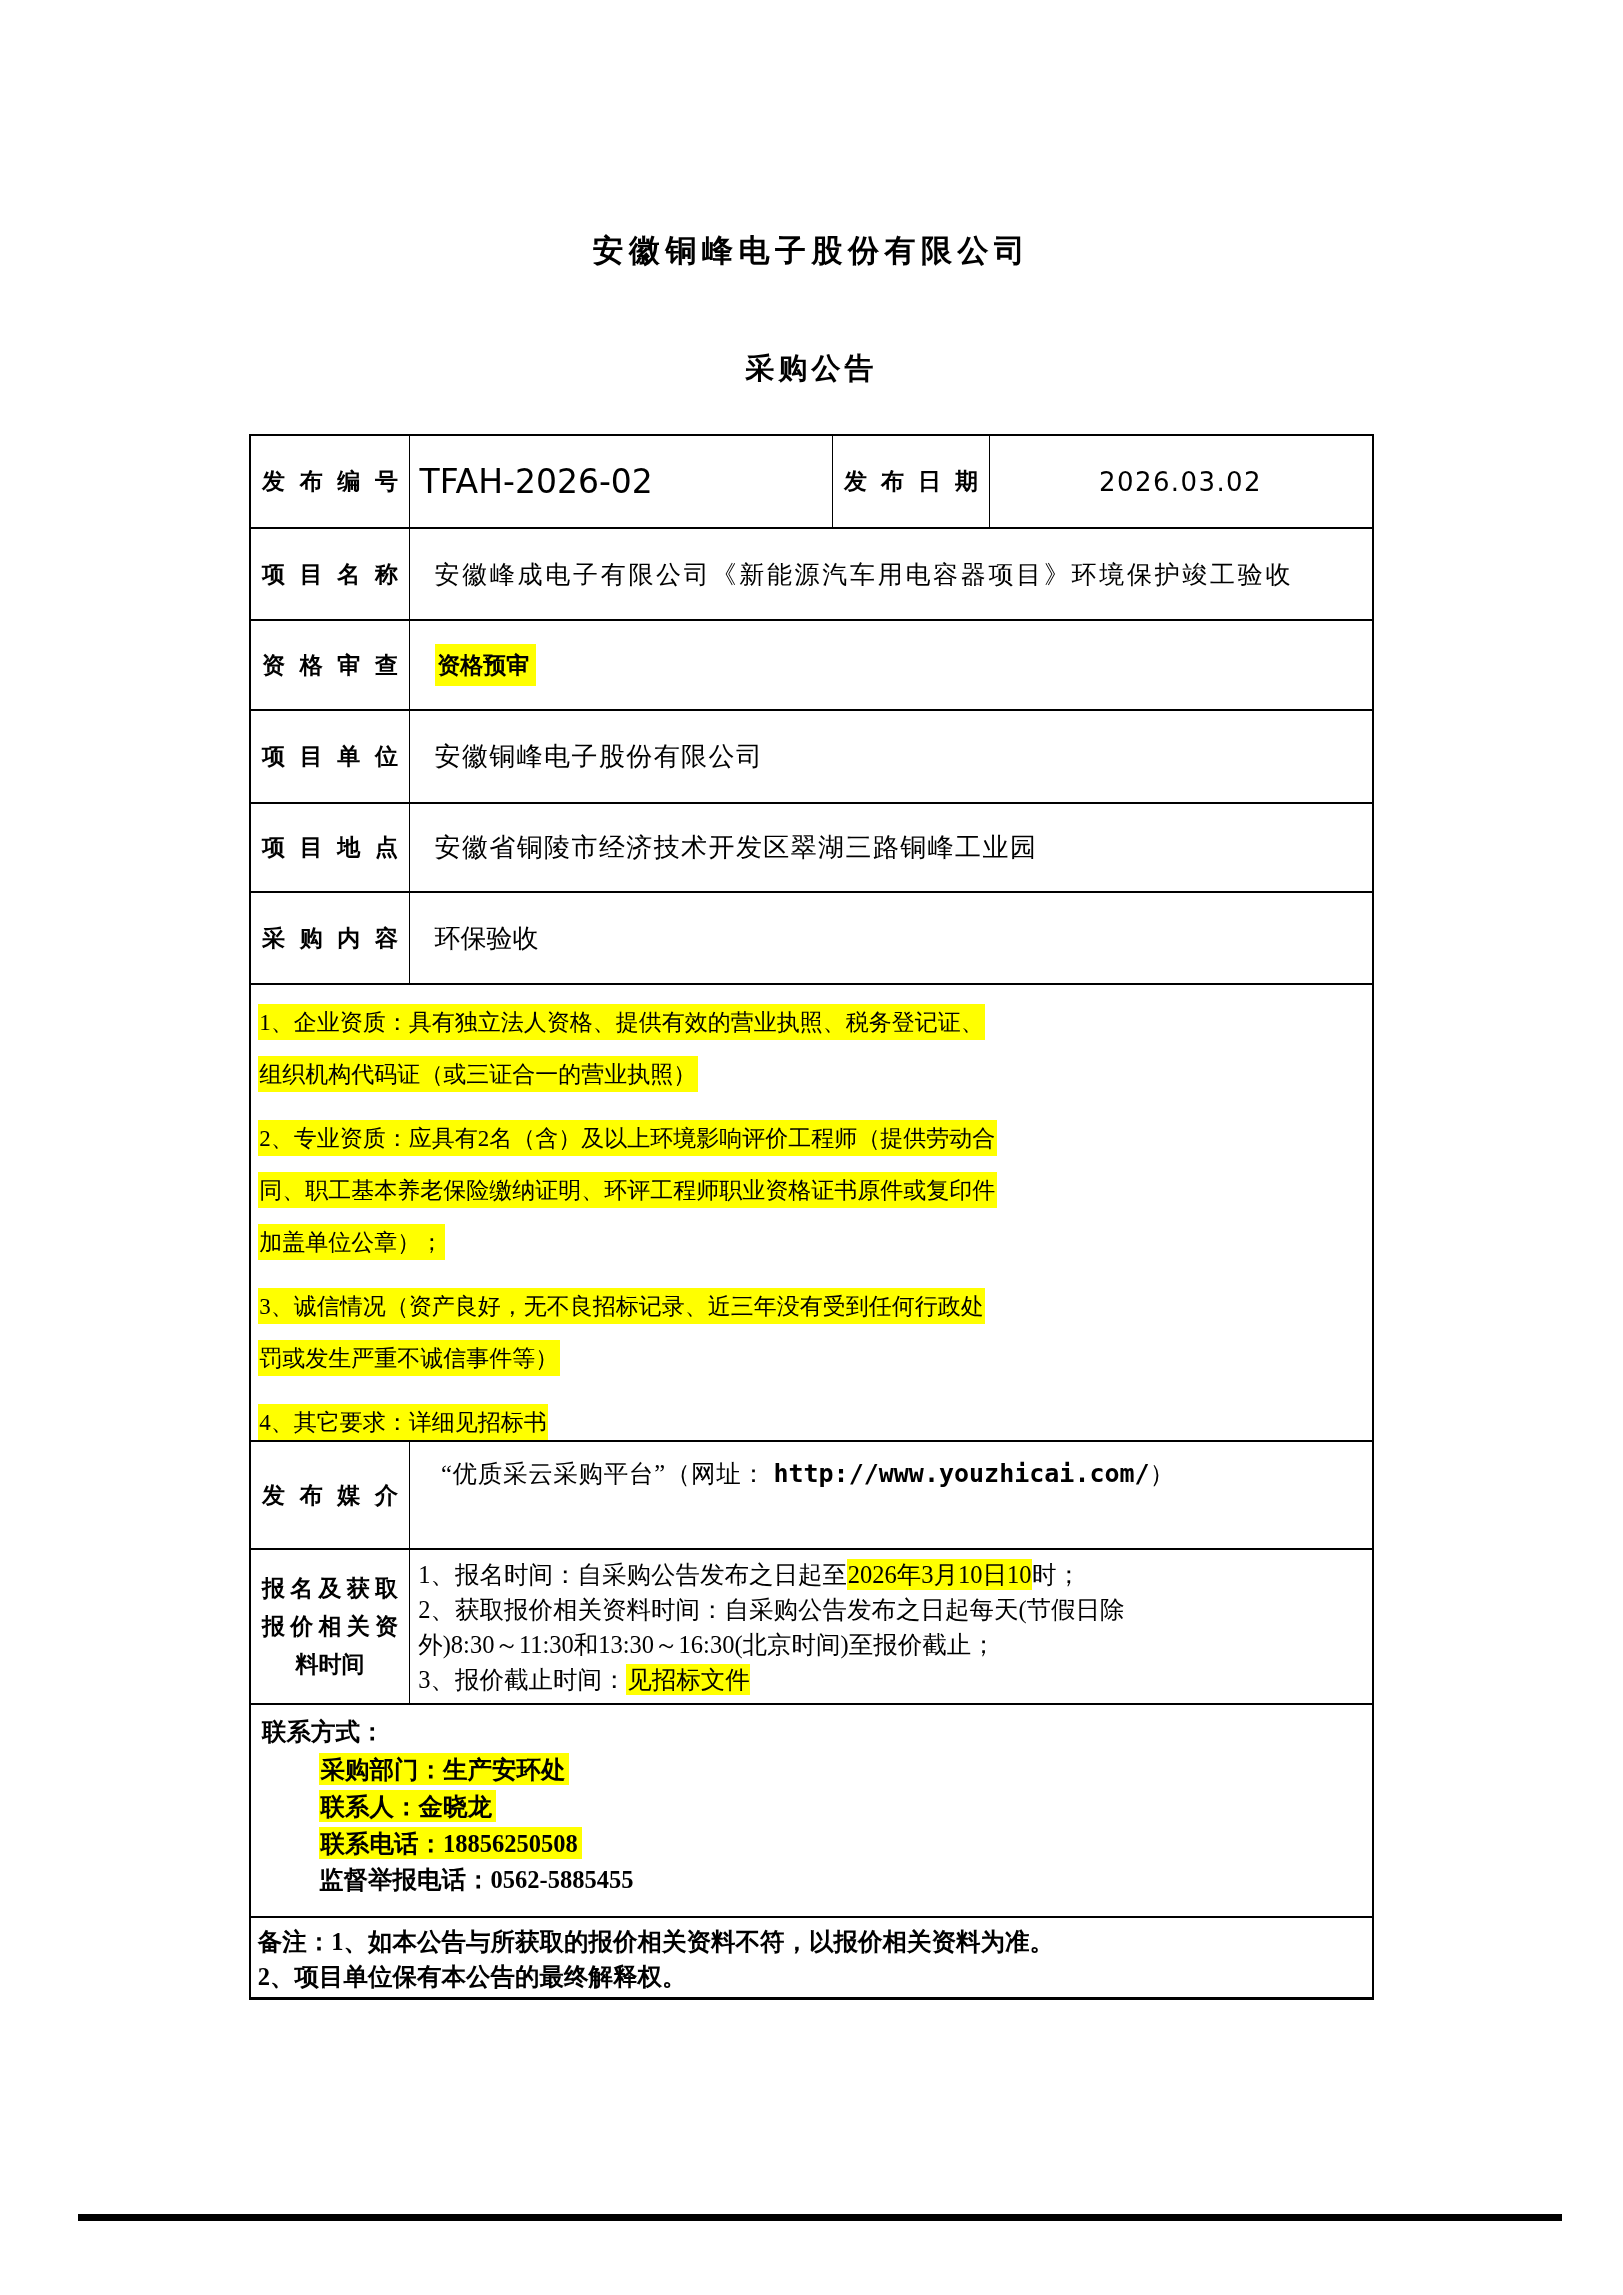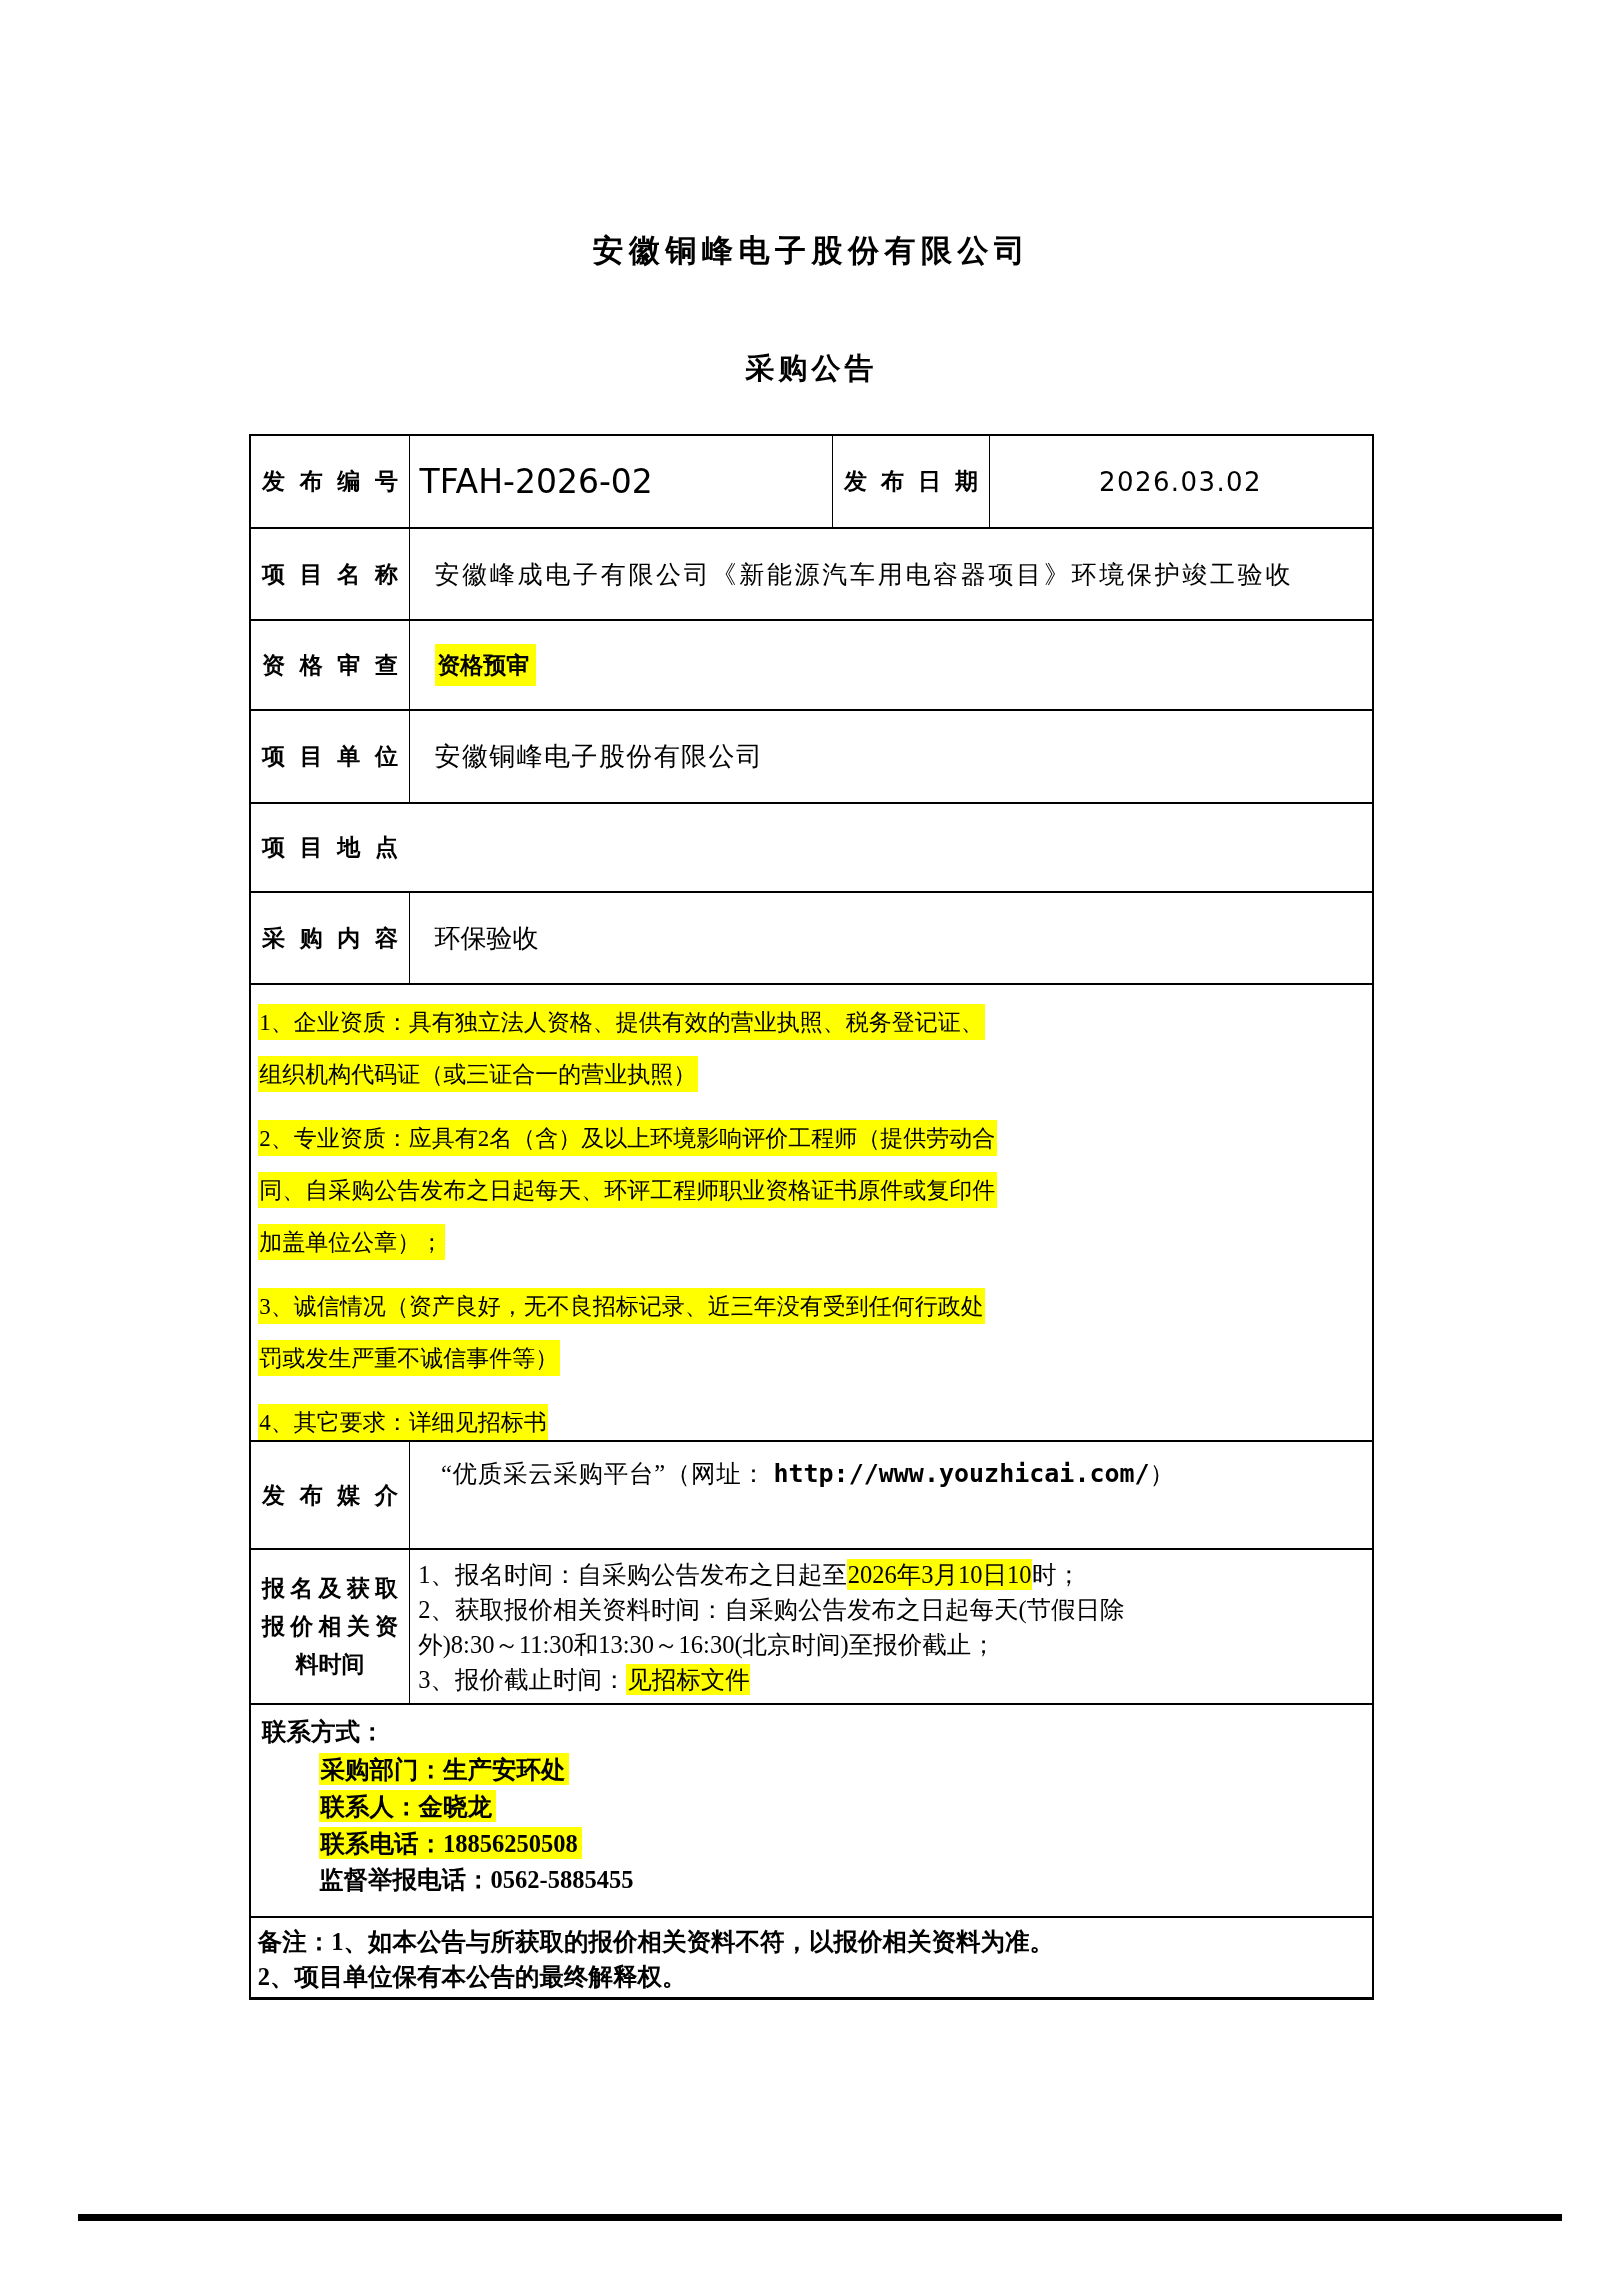--- a/index.html
+++ b/index.html
@@ -170,40 +170,43 @@
       </div>
       <div class="cell value-cell ls2">
         <div>安徽铜峰电子股份有限公司</div>
       </div>
     </div>
 
     <div class="trow h-r5">
       <div class="cell label-cell">
         <div class="jline">项目地点</div>
       </div>
+      <div class="cell value-cell ls2">
+        <div>安徽省铜陵市经济技术开发区翠湖三路铜峰工业园</div>
+      </div>
     </div>
 
     <div class="trow h-r6">
       <div class="cell label-cell">
         <div class="jline">采购内容</div>
       </div>
       <div class="cell value-cell">
         <div>环保验收</div>
       </div>
     </div>
 
     <div class="trow h-r7">
       <div class="cell qual-value-cell">
         <div class="qpara">
           <div class="qline"><span class="hl">1、企业资质：具有独立法人资格、提供有效的营业执照、税务登记证、</span></div>
           <div class="qline"><span class="hl">组织机构代码证（或三证合一的营业执照）</span></div>
         </div>
         <div class="qpara">
           <div class="qline"><span class="hl">2、专业资质：应具有2名（含）及以上环境影响评价工程师（提供劳动合</span></div>
-          <div class="qline"><span class="hl">同、自采购公告发布之日起每天、环评工程师职业资格证书原件或复印件</span></div>
+          <div class="qline"><span class="hl">同、职工基本养老保险缴纳证明、环评工程师职业资格证书原件或复印件</span></div>
           <div class="qline"><span class="hl">加盖单位公章）；</span></div>
         </div>
         <div class="qpara">
           <div class="qline"><span class="hl">3、诚信情况（资产良好，无不良招标记录、近三年没有受到任何行政处</span></div>
           <div class="qline"><span class="hl">罚或发生严重不诚信事件等）</span></div>
         </div>
         <div class="qpara">
           <div class="qline"><span class="hl">4、其它要求：详细见招标书</span></div>
         </div>
       </div>

